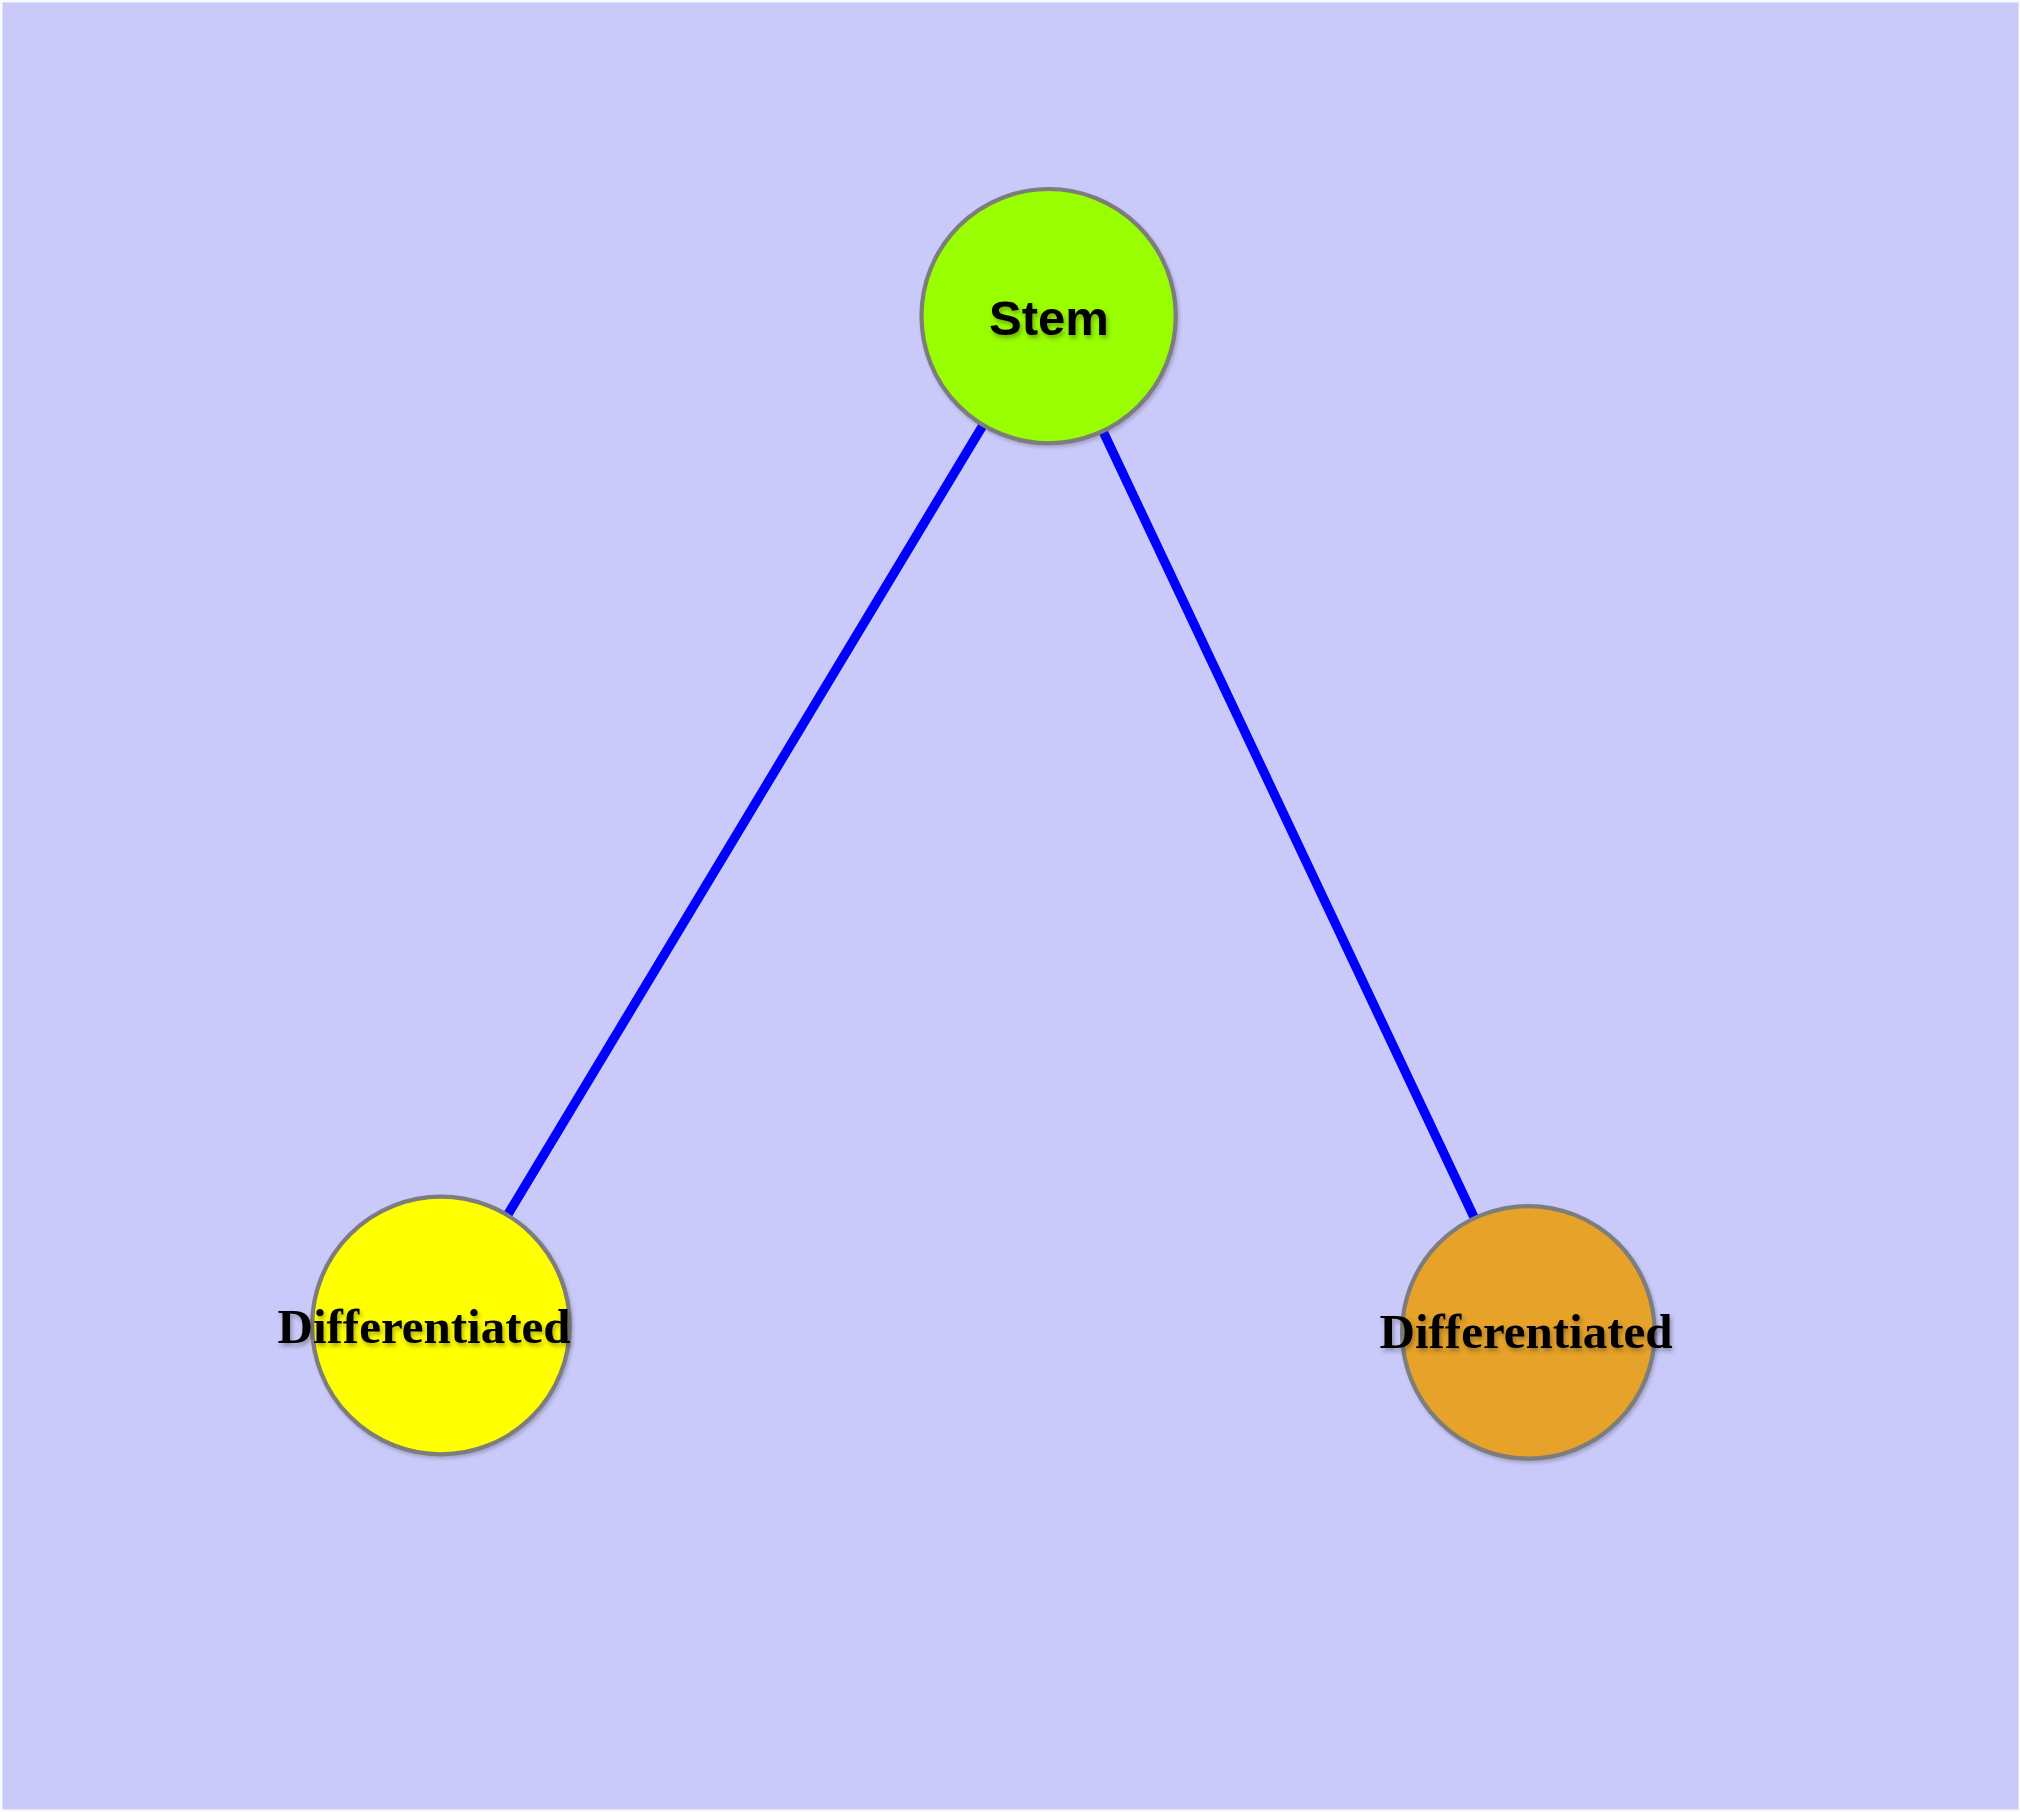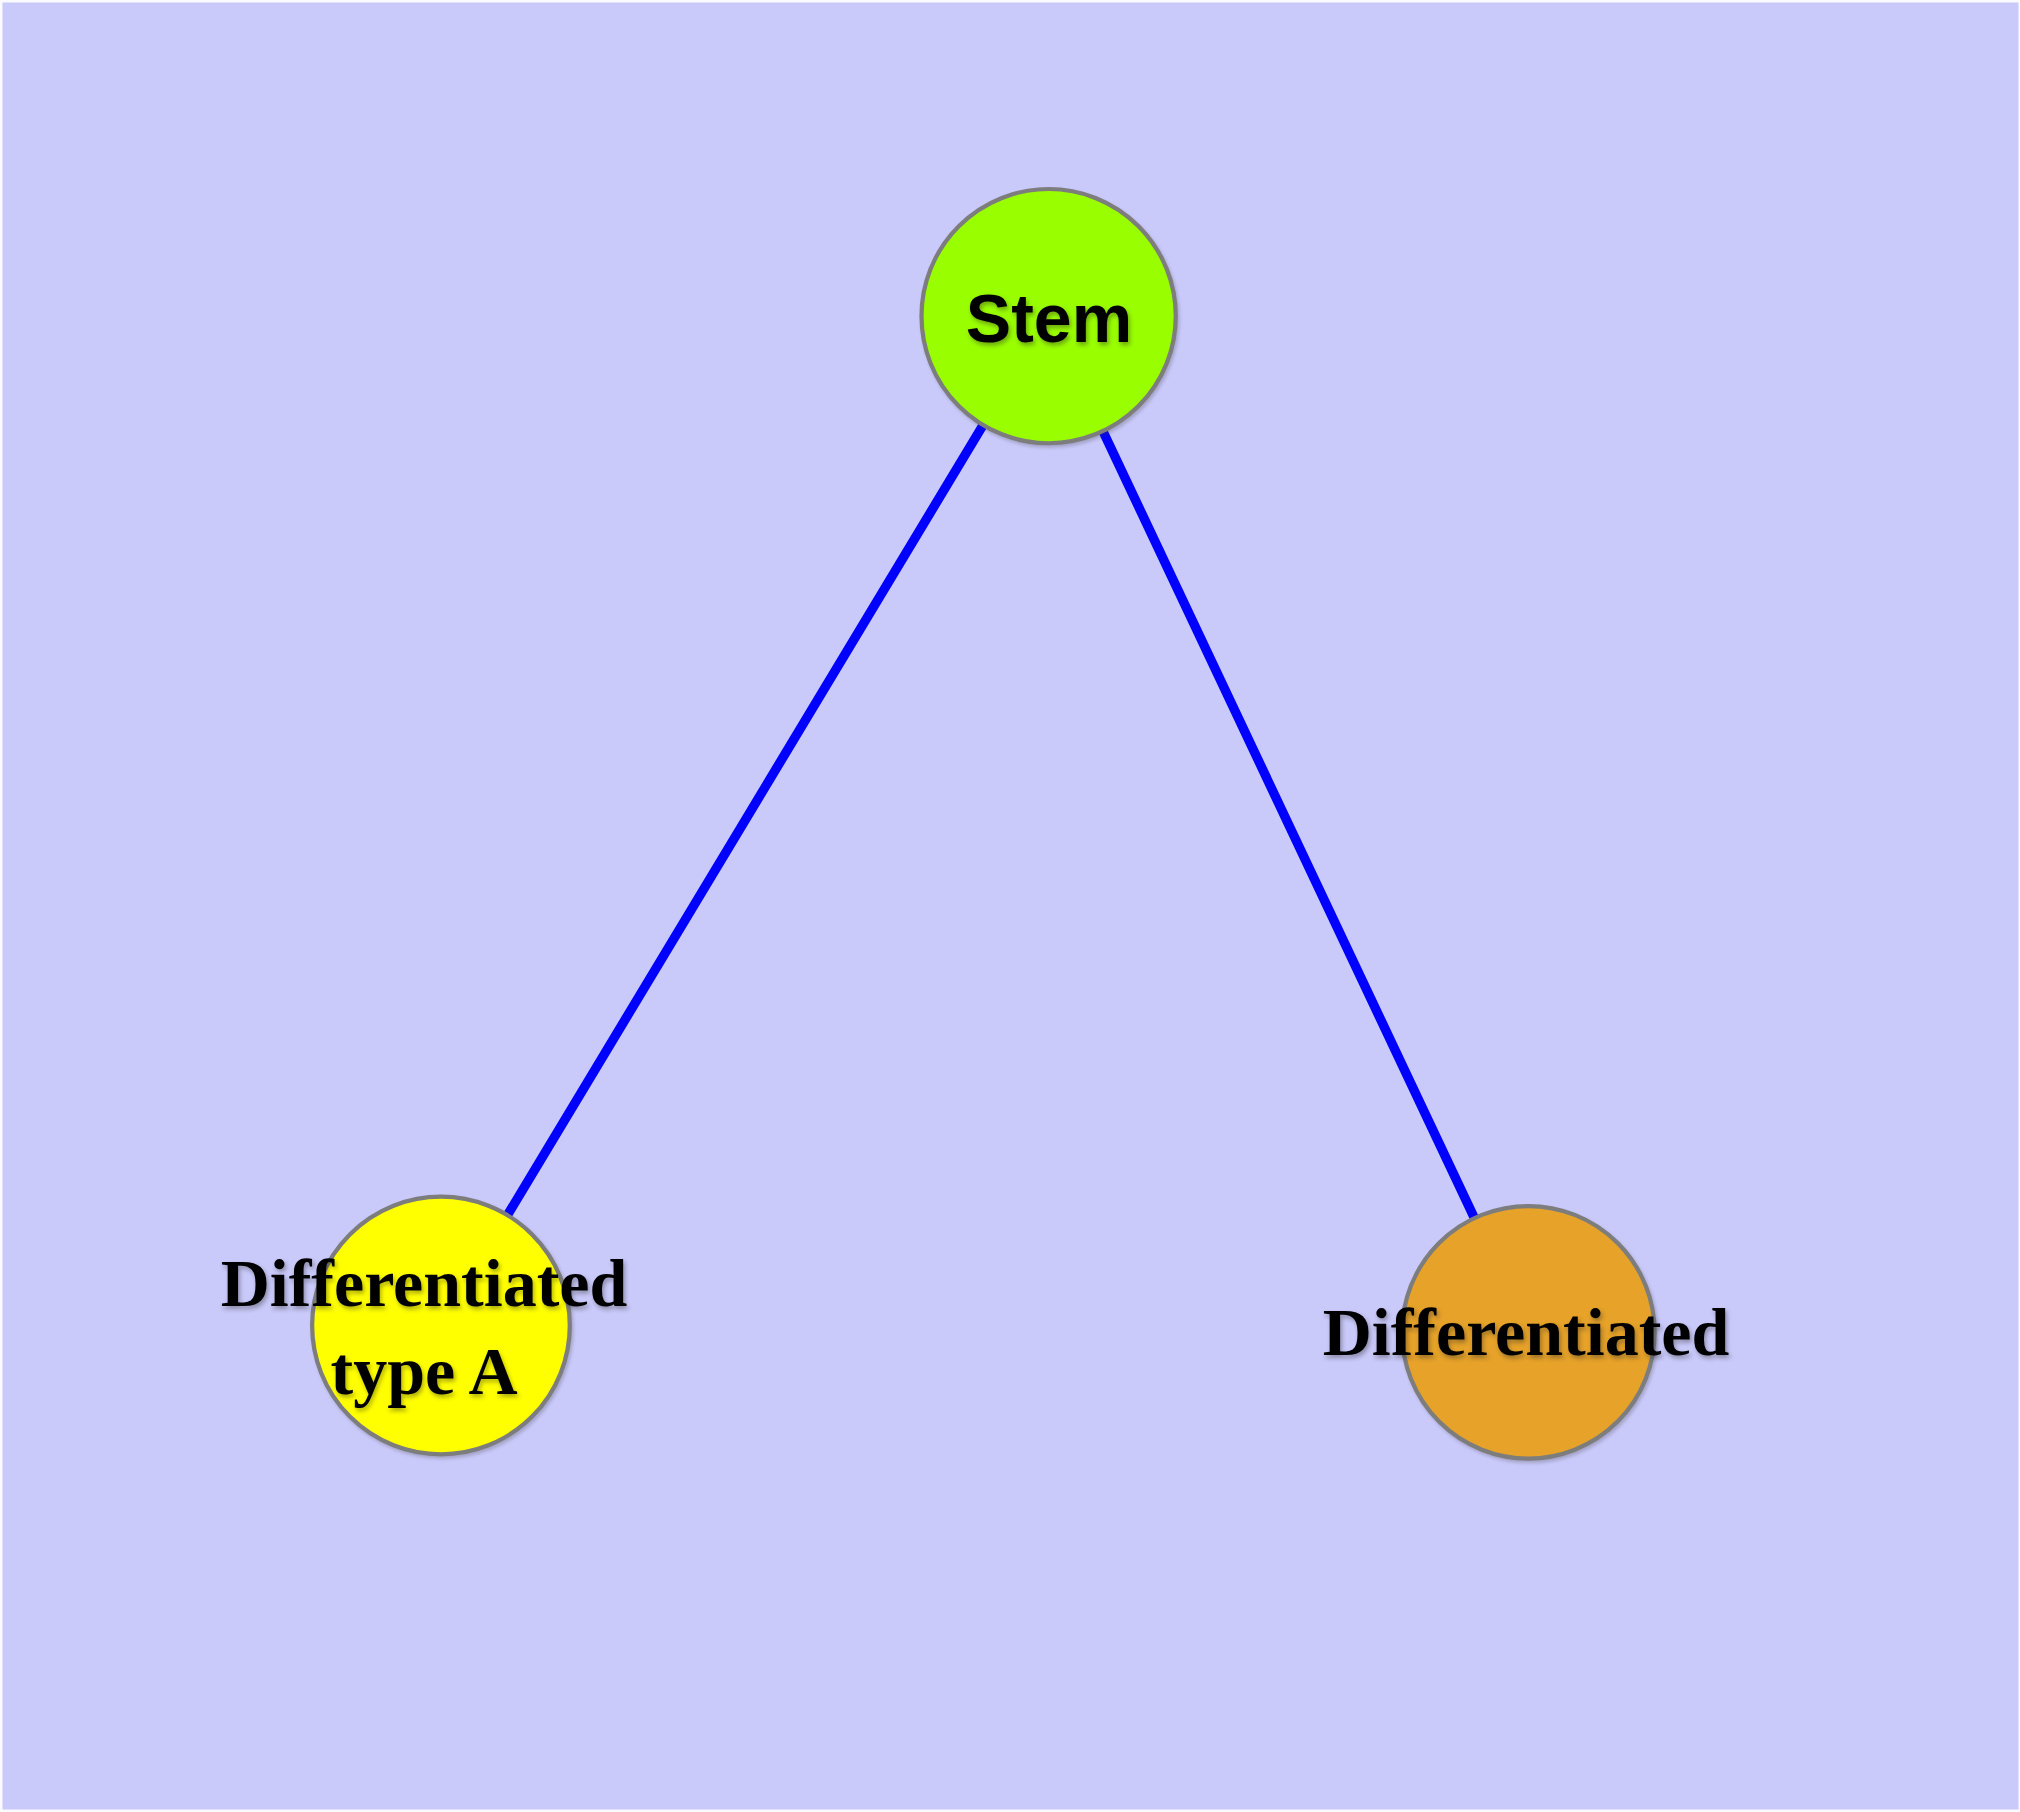--- a/index.html
+++ b/index.html
@@ -29,21 +29,21 @@
   }
   .node-circle {
     stroke-width: 5px;
     filter: drop-shadow(2px 3px 2px rgba(60,60,60,0.25));
   }
   .node-label {
     position: absolute;
     transform: translate(-50%, -50%);
     color: #000000;
     font-weight: bold;
-    font-size: 68px;
+    font-size: 49px;
     line-height: 88px;
     text-align: center;
     white-space: nowrap;
     text-shadow: 1.7px 2.5px 4.2px rgba(40,40,40,0.38);
   }
   .label-line { display: block; font-family: Liberation Serif, serif; }
 </style>
 </head>
 <body>
 
@@ -56,21 +56,20 @@
 
     <circle class="node-circle" cx="1237" cy="373" r="150" stroke="#7D7D7D" fill="#99FE00"></circle>
     <circle class="node-circle" cx="520" cy="1564" r="152" stroke="#7D7D7D" fill="#FFFF00"></circle>
     <circle class="node-circle" cx="1803" cy="1572" r="149" stroke="#7D7D7D" fill="#E6A229"></circle>
   </svg>
 
   <div class="node-label" style="left:1049px; top:318px;">Stem</div>
 
   <div class="node-label" style="left:424px; top:1327px;">
     <span class="label-line">Differentiated</span>
-    <span class="label-line">type A</span>
   </div>
 
   <div class="node-label" style="left:1526px; top:1332px;">
     <span class="label-line">Differentiated</span>
   </div>
 
 </div>
 
 
 </body></html>

